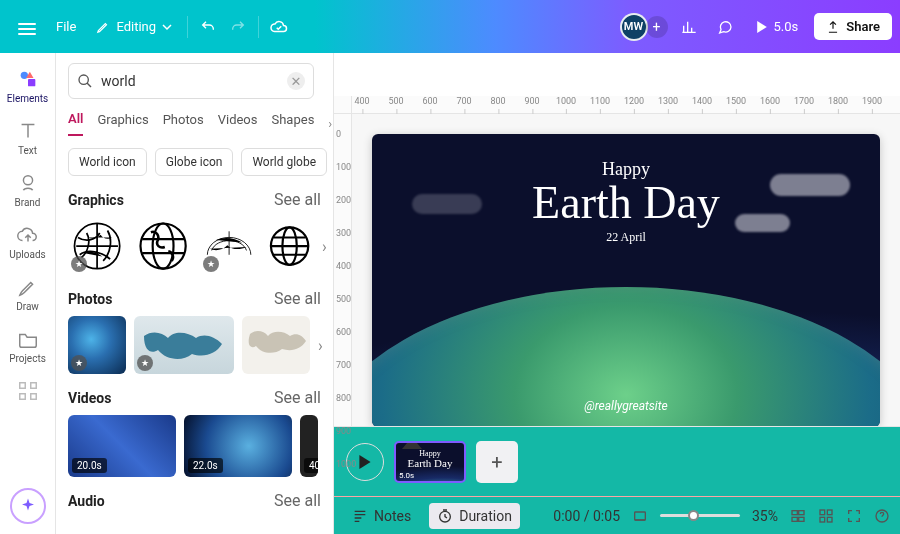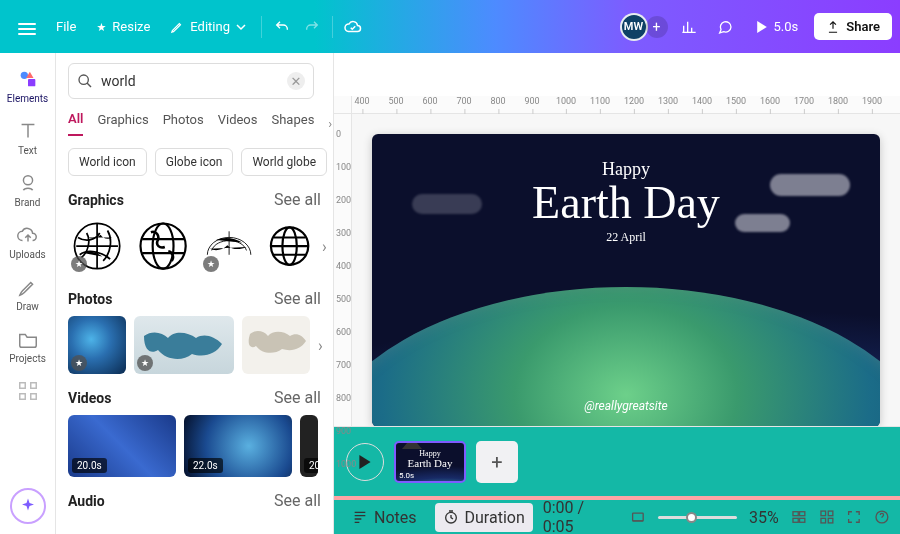--- a/index.html
+++ b/index.html
@@ -79,21 +79,21 @@
   .timeline{height:70px;border-top:1px solid #e5e5e5;display:flex;align-items:center;padding:0 12px;gap:10px;}
   .playcircle{width:38px;height:38px;border-radius:50%;border:1px solid #ddd;display:flex;align-items:center;justify-content:center;cursor:pointer;}
   .tl-thumb{width:72px;height:42px;border-radius:5px;border:2px solid #7d5cff;position:relative;background:radial-gradient(ellipse 140% 90% at 70% 150%, #ffb36b 0%, #5eb86b 20%, #2e7f9f 40%, #182a66 65%, #0b0f2c 100%);overflow:hidden;}
   .tl-thumb::before{content:"";position:absolute;top:-10px;left:6px;width:10px;height:10px;border-left:5px solid transparent;border-right:5px solid transparent;border-bottom:6px solid #333;}
   .tl-thumb .mini{position:absolute;top:6px;left:0;right:0;text-align:center;color:#fff;font-family:cursive;font-size:8px;}
   .tl-thumb .mini2{position:absolute;top:14px;left:0;right:0;text-align:center;color:#fff;font-family:cursive;font-size:11px;}
   .tl-thumb .d{position:absolute;bottom:1px;left:3px;color:#fff;font-size:8px;}
   .addslide{width:42px;height:42px;border-radius:5px;background:#f1f1f3;display:flex;align-items:center;justify-content:center;cursor:pointer;font-size:20px;color:#555;}
 
   
-  .bottombar{height:38px;border-top:4px solid #fca5a5;display:flex;align-items:center;padding:0 10px;gap:10px;font-size:16px;color:#333;}
+  .bottombar{height:38px;border-top:1px solid #fca5a5;display:flex;align-items:center;padding:0 10px;gap:10px;font-size:14px;color:#333;}
   .bb-btn{display:flex;align-items:center;gap:6px;padding:5px 8px;border-radius:4px;cursor:pointer;}
   .bb-btn.boxed{background:#eceaf0;}
   .bottombar .r{margin-left:auto;display:flex;align-items:center;gap:12px;}
   .slider{width:80px;height:3px;background:#ddd;border-radius:2px;position:relative;}
   .slider .knob{position:absolute;top:-4px;left:28px;width:11px;height:11px;border-radius:50%;background:#fff;border:2px solid #888;}
   .ic{width:16px;height:16px;display:inline-block;}
 
   svg{display:block;}
 </style>
 </head>
@@ -101,24 +101,20 @@
 
 <div class="topbar">
   <div class="tbtn">
       <span class="menu-icon">
         <span></span>
         <span></span>
         <span></span>
       </span>
     </div>
   <div class="tbtn">File</div>
-  <div class="tbtn">
-      <span class="crown"></span>
-      <span>Resize</span>
-    </div>
   <div class="tbtn">
     <svg width="14" height="14" viewBox="0 0 24 24" fill="none" stroke="#fff" stroke-width="2">
         <path d="M3 21l3-1 12-12-2-2L4 18l-1 3z"></path>
       </svg>
     <span>Editing</span>
     <svg width="10" height="10" viewBox="0 0 10 10">
         <path d="M1 3l4 4 4-4" stroke="#fff" still="none" fill="none" stroke-width="1.5"></path>
       </svg>
   </div>
   <div class="sep"></div>
@@ -333,21 +329,21 @@
           <span class="seeall">See all</span>
         </div>
       <div class="row">
         <div class="thumb" style="width:108px;height:62px;background:linear-gradient(45deg,#1a3a8a,#3a6ad0,#1a3a8a)">
           <div class="dur-badge">20.0s</div>
         </div>
         <div class="thumb" style="width:108px;height:62px;background:radial-gradient(circle at 60% 50%,#5ab0e0,#1a4a90 60%,#05102a)">
           <div class="dur-badge">22.0s</div>
         </div>
         <div class="thumb" style="width:18px;height:62px;background:#222">
-          <div class="dur-badge">20</div>
+          <div class="dur-badge">40</div>
         </div>
       </div>
     </div>
 
     <div class="section">
       <div class="sec-head">
           <h4>Audio</h4>
           <span class="seeall">See all</span>
         </div>
     </div>

